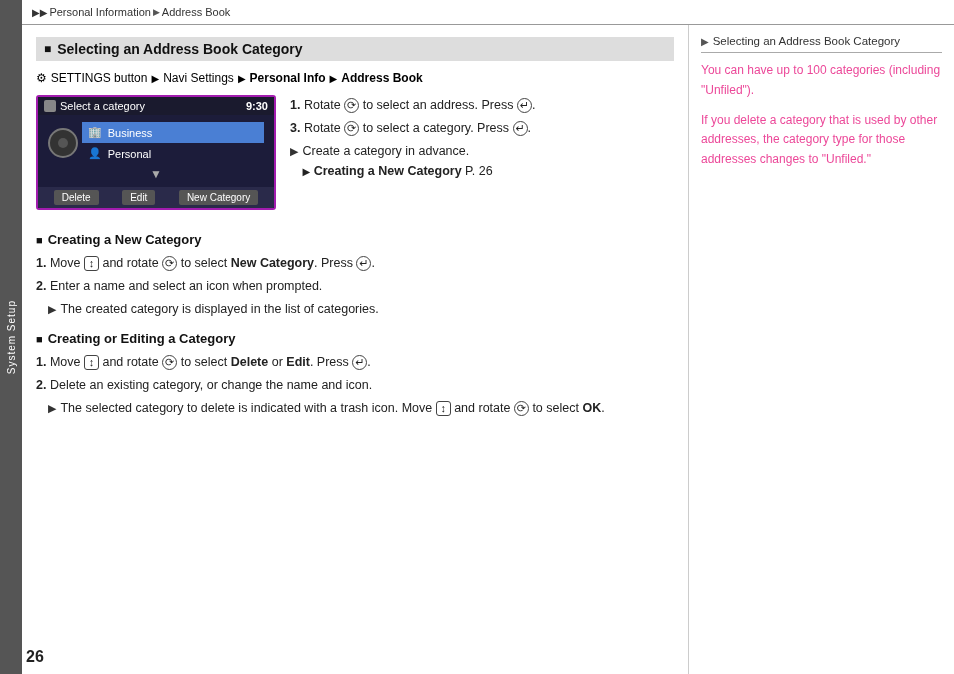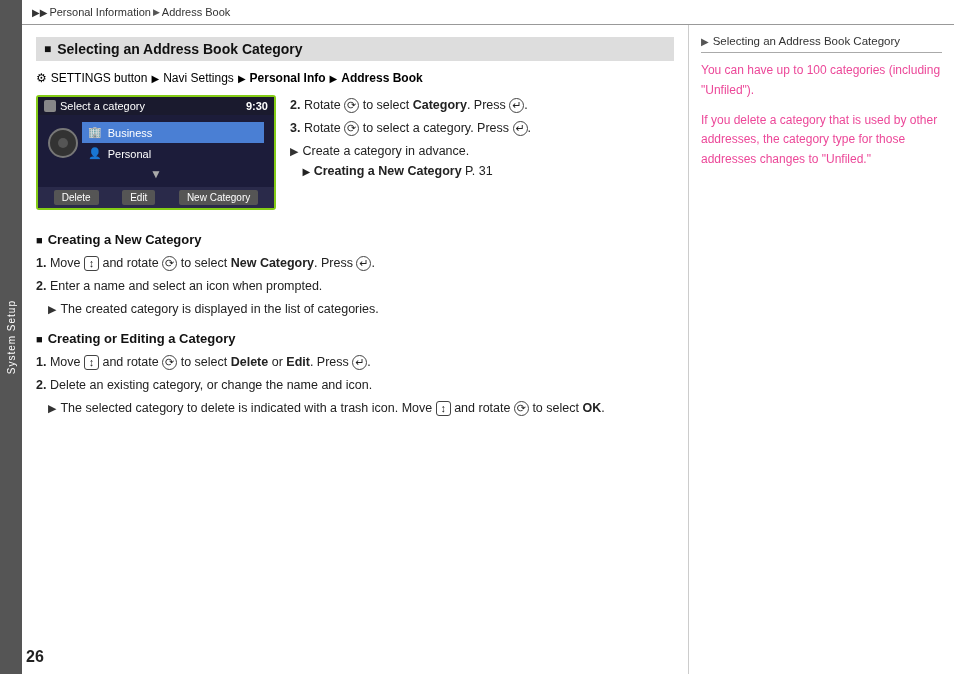--- a/index.html
+++ b/index.html
@@ -114,21 +114,21 @@
     }
 
     
     .screen-container {
       float: left;
       margin-right: 14px;
       margin-bottom: 10px;
     }
     .screen-img {
       width: 240px;
-      border: 2px solid #84cc16;
+      border: 2px solid #a21caf;
       border-radius: 3px;
       overflow: hidden;
       background: #000;
     }
     .screen-header {
       background: #1a1a2e;
       color: #fff;
       font-size: 11px;
       padding: 3px 6px;
       display: flex;
@@ -342,34 +342,34 @@
             <div class="screen-footer">
               <span class="footer-btn">Delete</span>
               <span class="footer-btn">Edit</span>
               <span class="footer-btn">New Category</span>
             </div>
           </div>
         </div>
 
         <div class="steps-content">
           <div class="step">
-            <span class="step-num">2.</span>
-            Rotate <span class="icon-inline">⟳</span> to select <span class="bold-text">Category</span>. Press <span class="icon-inline">↵</span>.
+            <span class="step-num">1.</span>
+            Rotate <span class="icon-inline">⟳</span> to select an address. Press <span class="icon-inline">↵</span>.
           </div>
           <div class="step">
             <span class="step-num">3.</span>
             Rotate <span class="icon-inline">⟳</span> to select a category. Press <span class="icon-inline">↵</span>.
           </div>
           <div class="sub-step">
             <span class="arrow-right">▶</span>
             <span>
               Create a category in advance.<br>
               <span style="font-size:10px;">▶</span>
               <span class="bold-text">Creating a New Category</span>
-              <span>P. 31</span>
+              <span>P. 26</span>
             </span>
           </div>
         </div>
       </div>
 
       <div class="sub-section">
         <div class="sub-section-heading">
           <span>Creating a New Category</span>
         </div>
         <div class="steps-content">

